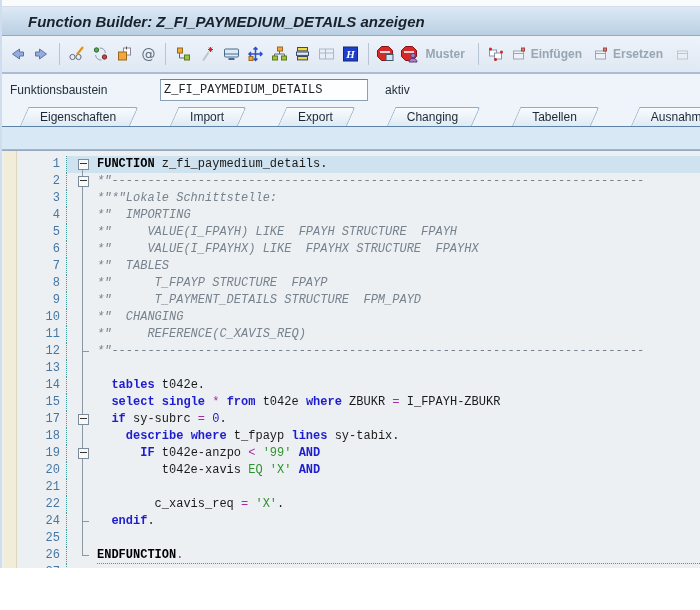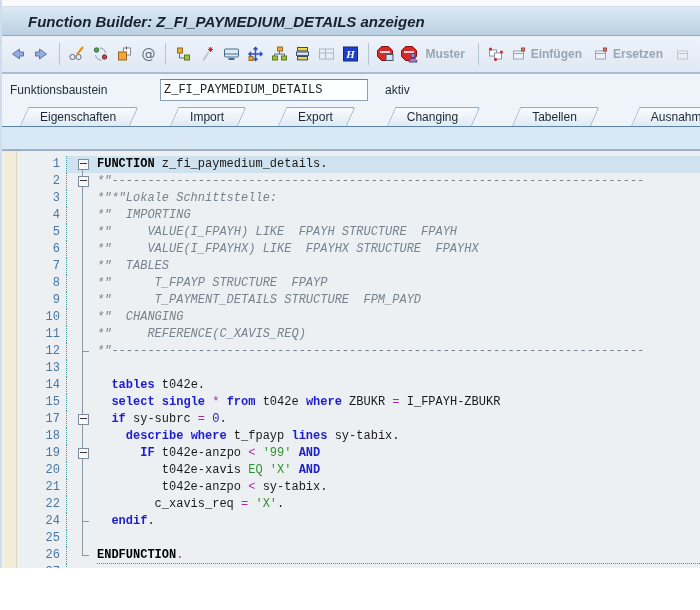--- a/index.html
+++ b/index.html
@@ -406,21 +406,20 @@
           <span class="code"><span class="df">      </span><span class="kw">IF</span><span class="df"> t042e-anzpo </span><span class="op">&lt;</span><span class="df"> </span><span class="str">'99'</span><span class="df"> </span><span class="kw">AND</span></span>
         </div>
         <div class="cl">
           <span class="ln">20</span>
           <span class="fold f-line"></span>
           <span class="code"><span class="df">         t042e-xavis </span><span class="grn">EQ</span><span class="df"> </span><span class="str">'X'</span><span class="df"> </span><span class="kw">AND</span></span>
         </div>
         <div class="cl">
           <span class="ln">21</span>
           <span class="fold f-line"></span>
-          <span class="code"><span class="df">         t042e-anzpo </span><span class="op">&lt;</span><span class="df"> sy-tabix.</span></span>
         </div>
         <div class="cl">
           <span class="ln">22</span>
           <span class="fold f-line"></span>
           <span class="code"><span class="df">        c_xavis_req </span><span class="op">=</span><span class="df"> </span><span class="str">'X'</span><span class="df">.</span></span>
         </div>
         <div class="cl">
           <span class="ln">24</span>
           <span class="fold f-tick"></span>
           <span class="code"><span class="df">  </span><span class="kw">endif</span><span class="df">.</span></span>

